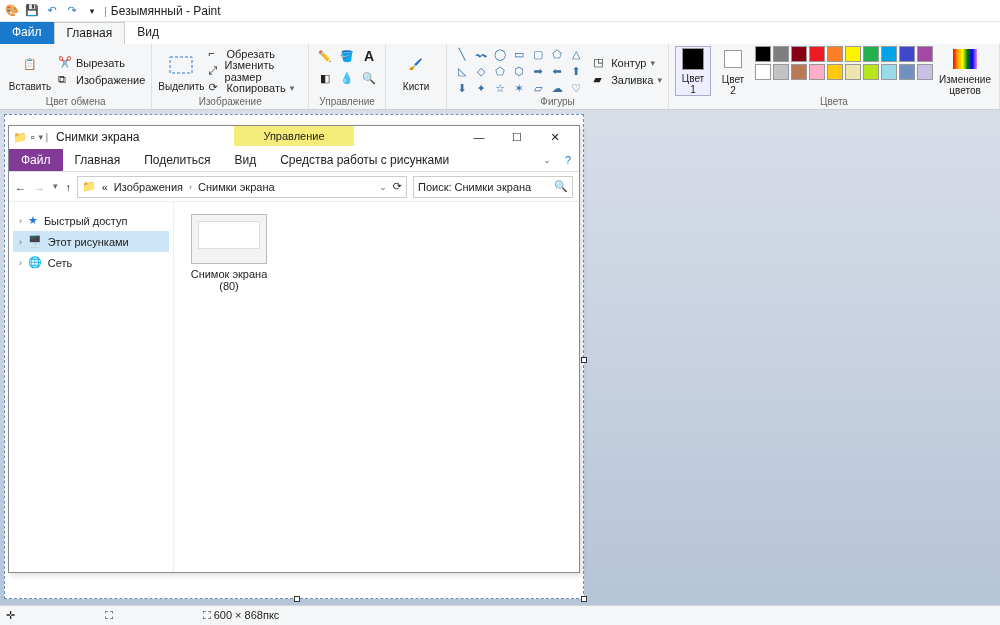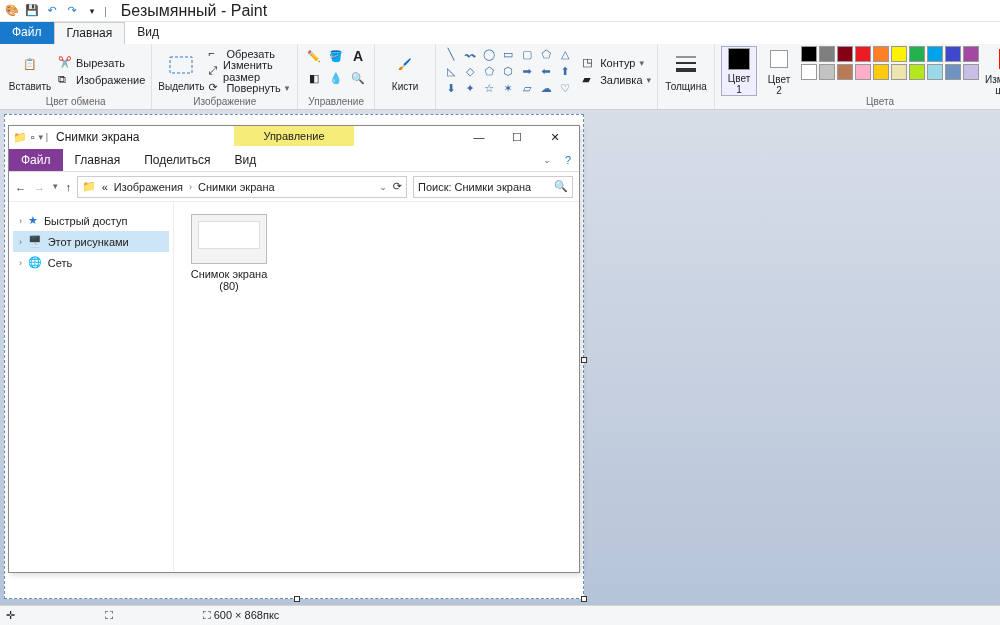--- a/index.html
+++ b/index.html
@@ -1,20 +1,20 @@
 <!DOCTYPE html>
 <html><head>
 <meta charset="utf-8">
 <style>
 *{box-sizing:border-box;margin:0;padding:0;font-family:"Segoe UI",Tahoma,sans-serif;font-size:11px;color:#222}
 body{width:1000px;height:625px;overflow:hidden;background:#fff;position:relative}
 .titlebar{height:22px;display:flex;align-items:center;background:#fff;padding:0 4px;border-bottom:1px solid #e5e5e5}
 .qat{display:flex;align-items:center;gap:4px}
 .qat .ic{width:16px;height:16px;display:flex;align-items:center;justify-content:center}
-.title{margin-left:14px;font-size:16px}
+.title{margin-left:4px;font-size:12px}
 .tabs{height:22px;display:flex;background:#fff}
 .tab{padding:3px 12px;font-size:12px;cursor:default}
 .tab.file{background:#1979ca;color:#fff}
 .tab.active{border:1px solid #ccc;border-bottom:none;background:#f5f6f7}
 .ribbon{height:66px;background:#f5f6f7;border-bottom:1px solid #d0d0d0;display:flex}
 .group{border-right:1px solid #e0e0e0;padding:2px 6px 0;display:flex;flex-direction:column;justify-content:space-between}
 .group-label{text-align:center;font-size:10px;color:#666;padding-bottom:2px}
 .group-body{flex:1;display:flex;align-items:flex-start;gap:4px}
 .bigbtn{display:flex;flex-direction:column;align-items:center;justify-content:center;width:48px;height:50px;gap:2px}
 .bigbtn .ic{width:28px;height:28px;display:flex;align-items:center;justify-content:center}
@@ -112,21 +112,21 @@
         <div class="smallbtn">
             <div class="ic">⌐</div>
             <span>Обрезать</span>
           </div>
         <div class="smallbtn">
             <div class="ic">⤢</div>
             <span>Изменить размер</span>
           </div>
         <div class="smallbtn">
             <div class="ic">⟳</div>
-            <span>Повернуть</span> 
+            <span>Копировать</span> 
             <span class="chev">▾</span>
           </div>
       </div>
     </div>
     <div class="group-label">Изображение</div>
   </div>
 
   <div class="group">
     <div class="group-body">
       <div class="toolgrid">
@@ -182,37 +182,23 @@
             <span>Контур</span> 
             <span class="chev">▾</span>
           </div>
         <div class="smallbtn">
             <div class="ic">▰</div>
             <span>Заливка</span> 
             <span class="chev">▾</span>
           </div>
       </div>
     </div>
-  </div>
-
-  <div class="group">
-    <div class="group-body">
-      <div class="bigbtn" style="width:44px">
-        <div class="ic">
-            <svg width="24" height="24">
-              <line x1="2" y1="4" x2="22" y2="4" stroke="#333" stroke-width="1"></line>
-              <line x1="2" y1="10" x2="22" y2="10" stroke="#333" stroke-width="2"></line>
-              <line x1="2" y1="17" x2="22" y2="17" stroke="#333" stroke-width="4"></line>
-            </svg>
-          </div>
-        <span>Толщина</span>
-      </div>
-    </div>
-    <div class="group-label">&nbsp;</div>
-  </div>
+    <div class="group-label">Фигуры</div>
+  </div>
+
 
   <div class="group" style="flex:1">
     <div class="group-body">
       <div class="bigbtn" style="width:36px;border:1px solid #aac;background:#eef">
         <div class="ic">
             <div style="width:22px;height:22px;background:#000;border:1px solid #999"></div>
           </div>
         <span style="white-space:pre">Цвет
 1</span>
       </div>
@@ -284,20 +270,21 @@
       <div>―</div>
       <div>☐</div>
       <div>✕</div>
     </div>
   </div>
   <div class="ex-tabs">
     <div class="etab file">Файл</div>
     <div class="etab">Главная</div>
     <div class="etab">Поделиться</div>
     <div class="etab">Вид</div>
+    <div class="etab">Средства работы с рисунками</div>
     <div style="flex:1"></div>
     <div class="chev" style="padding:0 6px">⌄</div>
     <div style="color:#1979ca;padding:0 8px">?</div>
   </div>
   <div class="ex-addr">
     <div class="nav">
       <div>←</div>
       <div style="opacity:.4">→</div>
       <div class="chev">▾</div>
       <div>↑</div>

